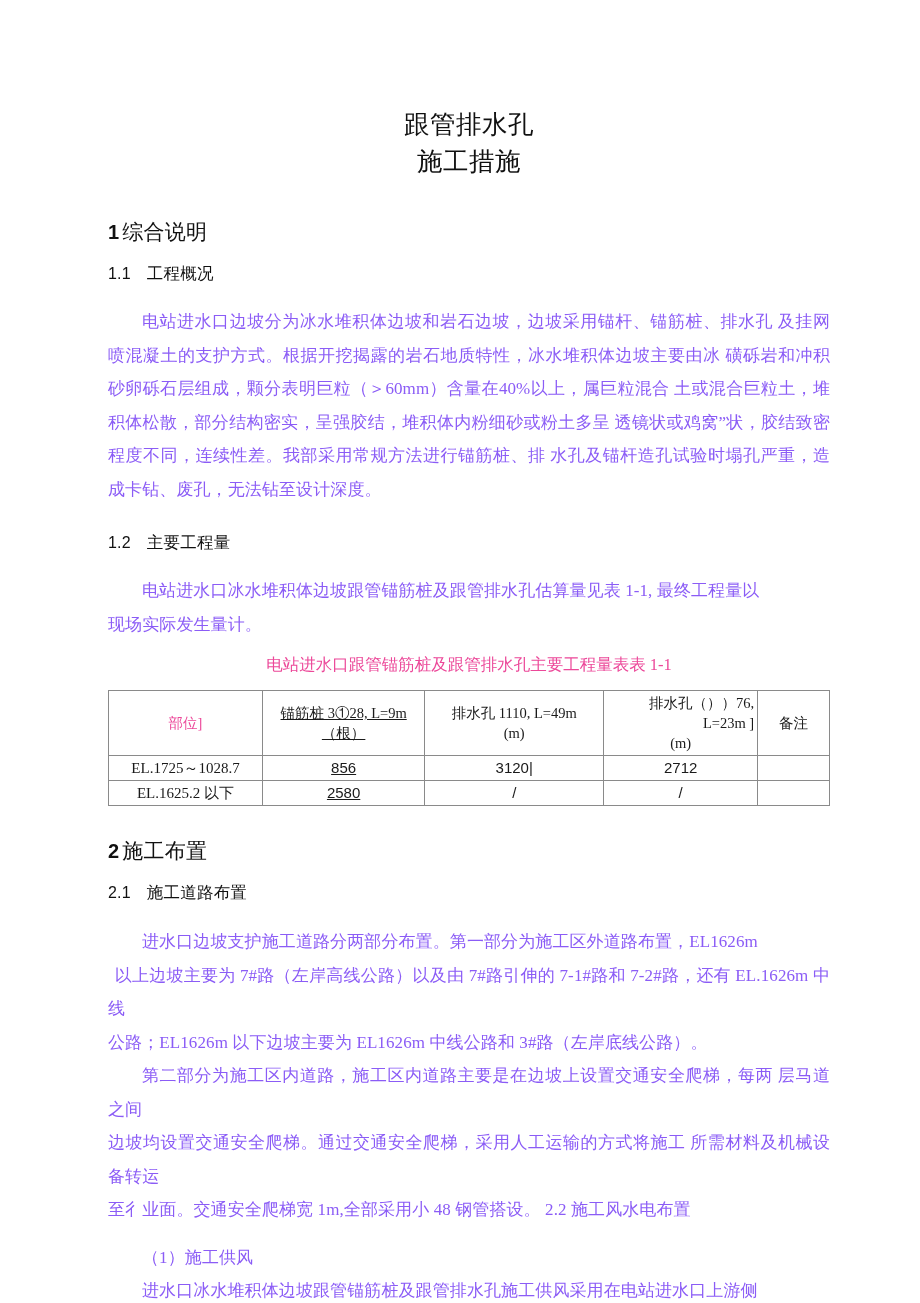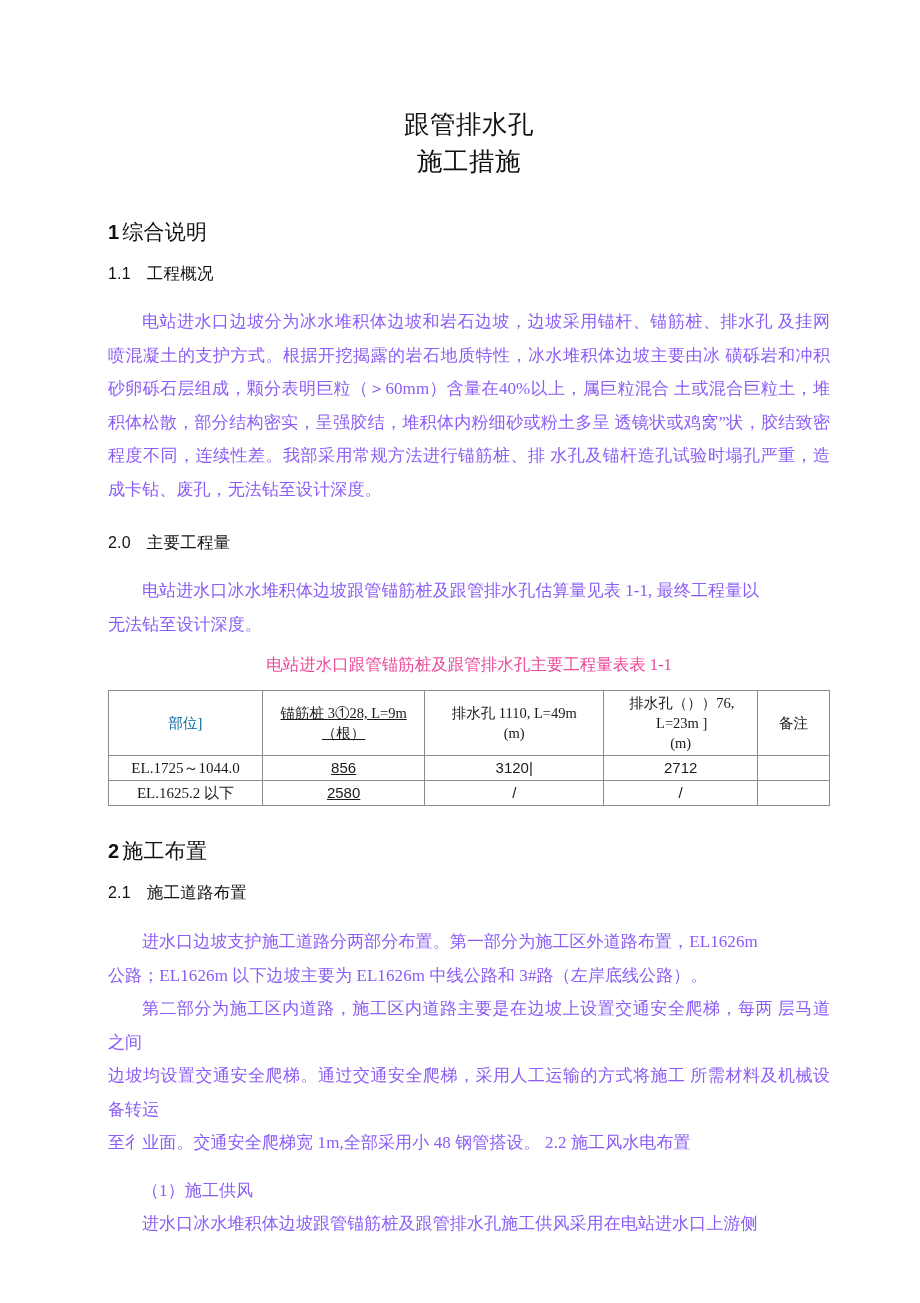--- a/index.html
+++ b/index.html
@@ -126,24 +126,24 @@
     height: 25px;
     font-size: 15px;
     line-height: 20px;
   }
   td.c-part   { width: 148px; }
   td.c-pile   { width: 156px; text-decoration: underline; }
   td.c-drain1 { width: 172px; }
   td.c-drain2 { width: 148px; }
   td.c-note   { width: 69px; }
   .hdr-part {
-    color: #0369a1;
+    color: #ec4899;
     font-size: 14.5px;
   }
-  .hdr-left { text-align: center; padding-left: 2px; }
+  .hdr-left { text-align: right; padding-left: 2px; }
   .cell-num { font-family: "Liberation Sans", sans-serif; }
   .cell-mix { font-size: 15px; }
 </style>
 </head>
 <body>
 
 <div class="page">
   <div class="content">
 
     <div class="doc-title">
@@ -163,27 +163,27 @@
       <span class="num">1.1</span><span>工程概况</span>
     </h2>
 
     <div class="sp-h2-p"></div>
 
     <p class="body indent">电站进水口边坡分为冰水堆积体边坡和岩石边坡，边坡采用锚杆、锚筋桩、排水孔 及挂网喷混凝土的支护方式。根据开挖揭露的岩石地质特性，冰水堆积体边坡主要由冰 磺砾岩和冲积砂卵砾石层组成，颗分表明巨粒（＞60mm）含量在40%以上，属巨粒混合 土或混合巨粒土，堆积体松散，部分结构密实，呈强胶结，堆积体内粉细砂或粉土多呈 透镜状或鸡窝”状，胶结致密程度不同，连续性差。我部采用常规方法进行锚筋桩、排 水孔及锚杆造孔试验时塌孔严重，造成卡钻、废孔，无法钻至设计深度。</p>
 
     <div class="sp-p-h2"></div>
 
     <h2 class="subsec">
-      <span class="num">2.0</span><span>主要工程量</span>
+      <span class="num">1.2</span><span>主要工程量</span>
     </h2>
 
     <div class="sp-h2-p"></div>
 
     <p class="body indent">电站进水口冰水堆积体边坡跟管锚筋桩及跟管排水孔估算量见表 1-1, 最终工程量以</p>
-    <p class="body">无法钻至设计深度。</p>
+    <p class="body">现场实际发生量计。</p>
 
     <div class="sp-p-cap"></div>
 
     <p class="tbl-caption">电站进水口跟管锚筋桩及跟管排水孔主要工程量表表 1-1</p>
 
     <table class="qty">
       <thead>
         <tr>
           <td class="c-part">
             <span class="hdr-part">部位]</span>
@@ -200,21 +200,21 @@
             <span class="hdr-left" style="display:block;">排水孔（））76, L=23m ]</span>
             <span class="unit">(m)</span>
           </td>
           <td class="c-note">
             <span>备注</span>
           </td>
         </tr>
       </thead>
       <tbody>
         <tr>
-          <td class="c-part cell-mix">EL.1725～1044.0</td>
+          <td class="c-part cell-mix">EL.1725～1028.7</td>
           <td class="c-pile cell-num">856</td>
           <td class="c-drain1 cell-num">3120|</td>
           <td class="c-drain2 cell-num">2712</td>
           <td class="c-note"></td>
         </tr>
         <tr>
           <td class="c-part cell-mix">EL.1625.2 以下</td>
           <td class="c-pile cell-num">2580</td>
           <td class="c-drain1 cell-num">/</td>
           <td class="c-drain2 cell-num">/</td>
@@ -231,20 +231,21 @@
 
     <div class="sp-h1-h2"></div>
 
     <h2 class="subsec">
       <span class="num">2.1</span><span>施工道路布置</span>
     </h2>
 
     <div class="sp-h2-p2"></div>
 
     <p class="body indent">进水口边坡支护施工道路分两部分布置。第一部分为施工区外道路布置，EL1626m</p>
+    <p class="body" style="text-indent:0.4em;">以上边坡主要为 7#路（左岸高线公路）以及由 7#路引伸的 7-1#路和 7-2#路，还有 EL.1626m 中线</p>
     <p class="body">公路；EL1626m 以下边坡主要为 EL1626m 中线公路和 3#路（左岸底线公路）。</p>
 
     <p class="body indent">第二部分为施工区内道路，施工区内道路主要是在边坡上设置交通安全爬梯，每两 层马道之间</p>
     <p class="body">边坡均设置交通安全爬梯。通过交通安全爬梯，采用人工运输的方式将施工 所需材料及机械设备转运</p>
     <p class="body">至彳业面。交通安全爬梯宽 1m,全部采用小 48 钢管搭设。  2.2 施工风水电布置</p>
 
     <div style="height:14px;"></div>
 
     <p class="body indent">（1）施工供风</p>
     <p class="body indent">进水口冰水堆积体边坡跟管锚筋桩及跟管排水孔施工供风采用在电站进水口上游侧</p>

